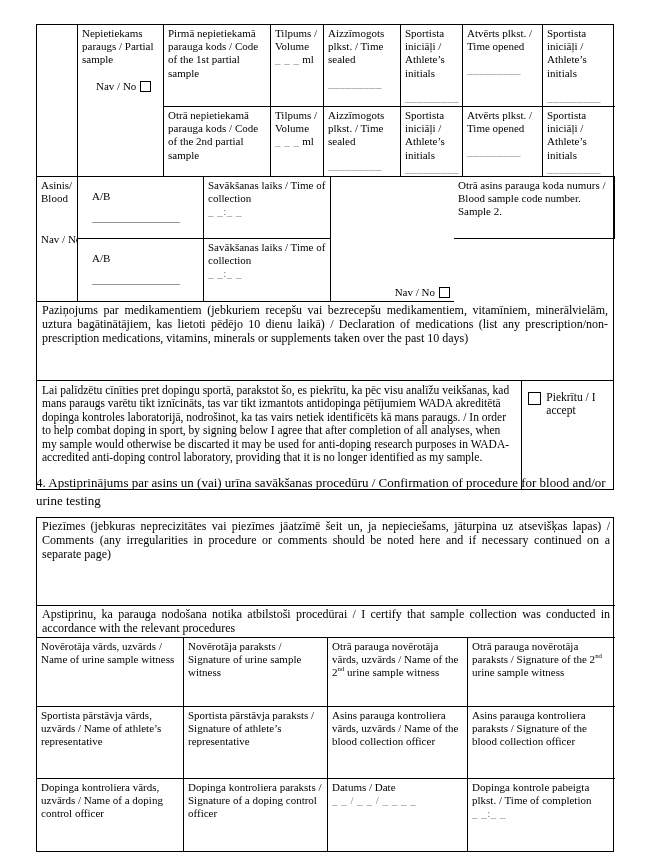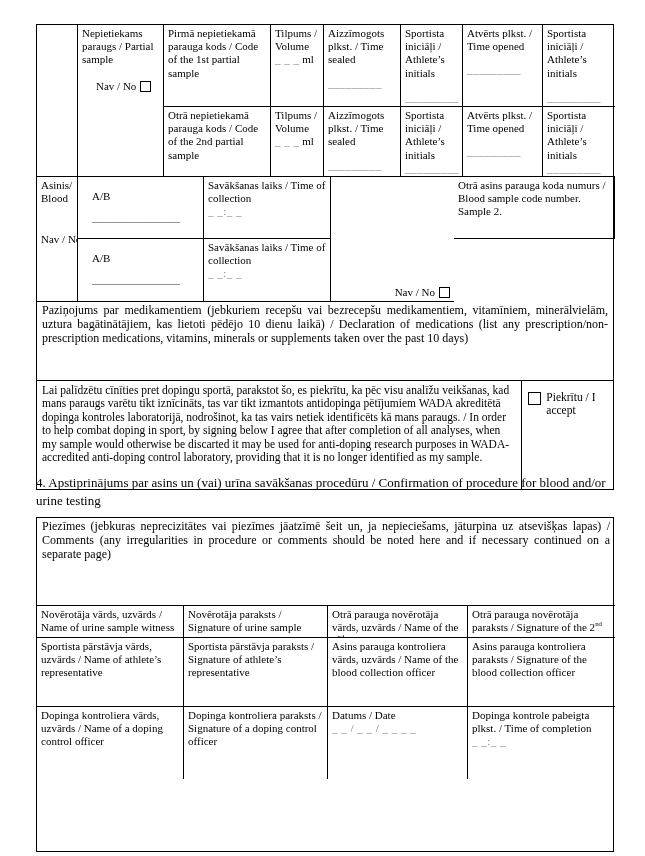--- a/index.html
+++ b/index.html
@@ -199,20 +199,23 @@
 
 <div id="heading">4. Apstiprinājums par asins un (vai) urīna savākšanas procedūru / Confirmation of procedure for blood and/or urine testing</div>
 
 <div class="tbl" id="tbl2">
   <div class="grid">
 
     <div class="para fullw" id="comments-cell">
       <span>Piezīmes (jebkuras neprecizitātes vai piezīmes jāatzīmē šeit un, ja nepieciešams, jāturpina uz atsevišķas lapas) / Comments (any irregularities in procedure or comments should be noted here and if necessary continued on a separate page)</span>
     </div>
 
+    <div class="para fullw" id="certify-cell">
+      <span>Apstiprinu, ka parauga nodošana notika atbilstoši procedūrai / I certify that sample collection was conducted in accordance with the relevant procedures</span>
+    </div>
 
     <div class="cell">
       <span>Novērotāja vārds, uzvārds / Name of urine sample witness</span>
     </div>
     <div class="cell">
       <span>Novērotāja paraksts / Signature of urine sample witness</span>
     </div>
     <div class="cell">
       <span><span>Otrā parauga novērotāja vārds, uzvārds / Name of the 2</span><sup>nd</sup><span> urine sample witness</span></span>
     </div>

